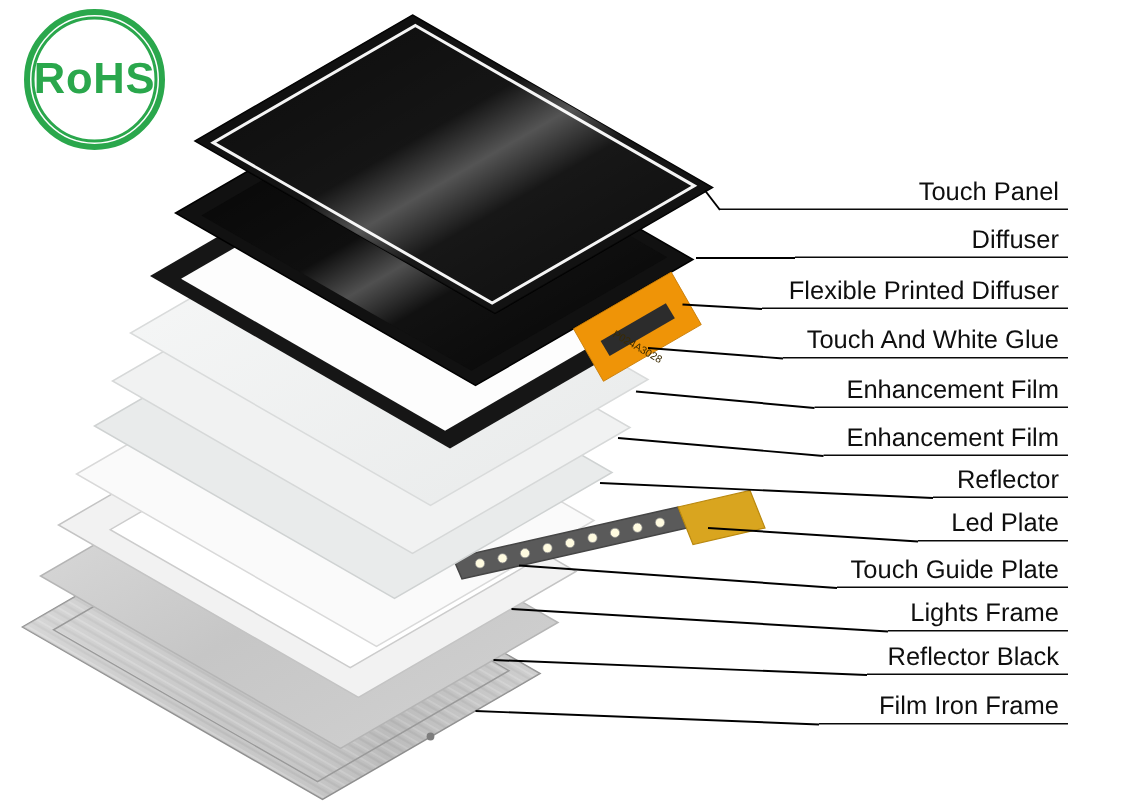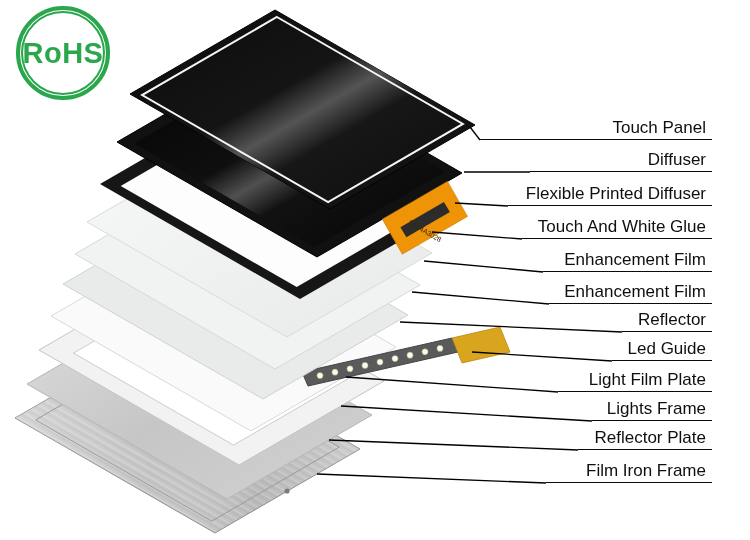--- a/index.html
+++ b/index.html
@@ -137,19 +137,19 @@
     </g>
   </svg>
 
   <div class="lbl" style="left:480px;top:117px">Touch Panel</div>
   <div class="lbl" style="left:530px;top:149px">Diffuser</div>
   <div class="lbl" style="left:508px;top:183px">Flexible Printed Diffuser</div>
   <div class="lbl" style="left:522px;top:216px">Touch And White Glue</div>
   <div class="lbl" style="left:543px;top:249px">Enhancement Film</div>
   <div class="lbl" style="left:549px;top:281px">Enhancement Film</div>
   <div class="lbl" style="left:622px;top:309px">Reflector</div>
-  <div class="lbl" style="left:612px;top:338px">Led Guide</div>
-  <div class="lbl" style="left:558px;top:369px">Light Film Plate</div>
+  <div class="lbl" style="left:612px;top:338px">Led Plate</div>
+  <div class="lbl" style="left:558px;top:369px">Touch Guide Plate</div>
   <div class="lbl" style="left:592px;top:398px">Lights Frame</div>
-  <div class="lbl" style="left:578px;top:427px">Reflector Plate</div>
+  <div class="lbl" style="left:578px;top:427px">Reflector Black</div>
   <div class="lbl" style="left:546px;top:460px">Film Iron Frame</div>
 
 </div>
 
 </body></html>

